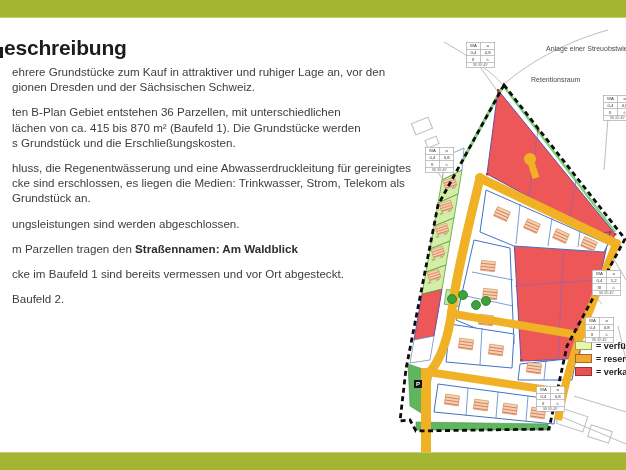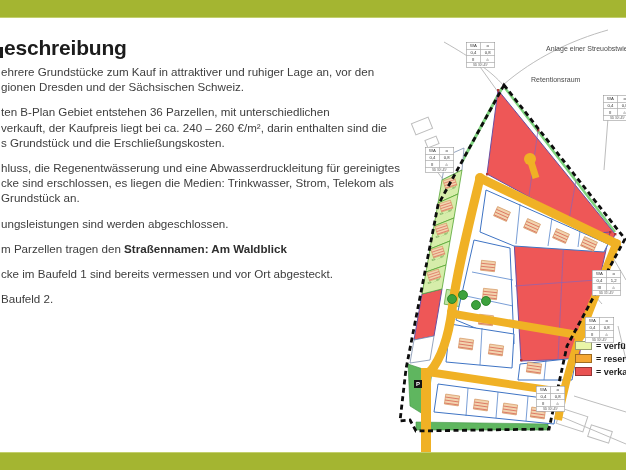--- a/index.html
+++ b/index.html
@@ -8,21 +8,21 @@
     overflow:hidden;font-family:"Liberation Sans",sans-serif;
   }
   .bar{position:absolute;left:0;width:626px;background:#a4b531;}
   .bar.top{top:0;height:17px;border-bottom:1px solid #c3cf6d;}
   .bar.bottom{top:452px;height:18px;border-top:1px solid #c3cf6d;}
   .title{
     position:absolute;left:0;top:36px;font-size:21px;font-weight:700;
     color:#1c1c1c;display:flex;align-items:flex-end;letter-spacing:-0.2px;text-align:center;
   }
   .title .sliver{display:inline-block;width:3px;height:11px;background:#1c1c1c;margin:0 1px 2px 0;}
-  .body-text{position:absolute;left:1px;top:64px;width:404px;color:#3d3d3d;}
+  .body-text{position:absolute;left:12px;top:64px;width:404px;color:#3d3d3d;}
   .para{margin-bottom:10px;}
   .line{font-size:11.6px;line-height:15.2px;white-space:nowrap;}
   .line b{color:#2e2e2e;margin-top:32px;}
   .map-svg{position:absolute;left:386px;top:28px;}
   .map-label{position:absolute;font-size:7px;color:#4a4a4a;white-space:nowrap;}
   .map-label.orchard{left:546px;top:45px;}
   .map-label.retention{left:531px;top:76px;}
   .p-mark{position:absolute;left:414px;top:380px;width:8px;height:8px;background:#151515;
     color:#fff;font-size:6px;font-weight:700;display:flex;align-items:center;justify-content:center;}
   .legend{position:absolute;left:575px;top:339px;}
@@ -48,21 +48,21 @@
     <span>eschreibung</span>
   </div>
 
   <div class="body-text">
       <div class="para">
         <div class="line">ehrere Grundstücke zum Kauf in attraktiver und ruhiger Lage an, vor den</div>
         <div class="line">gionen Dresden und der Sächsischen Schweiz.</div>
       </div>
       <div class="para">
         <div class="line">ten B-Plan Gebiet entstehen 36 Parzellen, mit unterschiedlichen</div>
-        <div class="line">verkauft, der Kaufpreis liegt bei ca. 240 – 260 €/m², darin enthalten sind die</div>
+        <div class="line">lächen von ca. 415 bis 870 m² (Baufeld 1). Die Grundstücke werden</div>
         <div class="line">s Grundstück und die Erschließungskosten.</div>
       </div>
       <div class="para">
         <div class="line">hluss, die Regenentwässerung und eine Abwasserdruckleitung für gereinigtes</div>
         <div class="line">cke sind erschlossen, es liegen die Medien: Trinkwasser, Strom, Telekom als</div>
         <div class="line">Grundstück an.</div>
       </div>
       <div class="para">
         <div class="line">ungsleistungen sind werden abgeschlossen.</div>
       </div>

